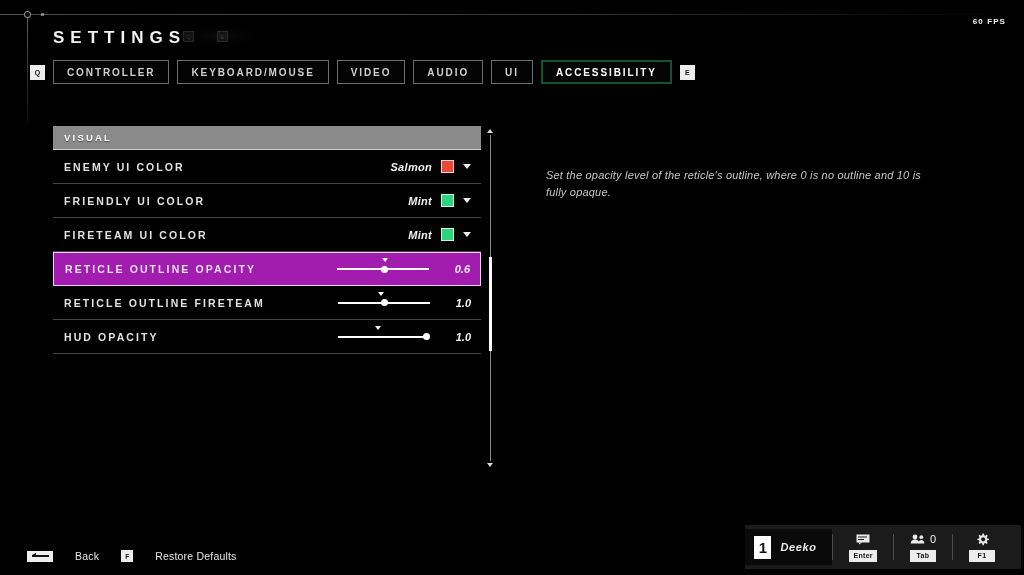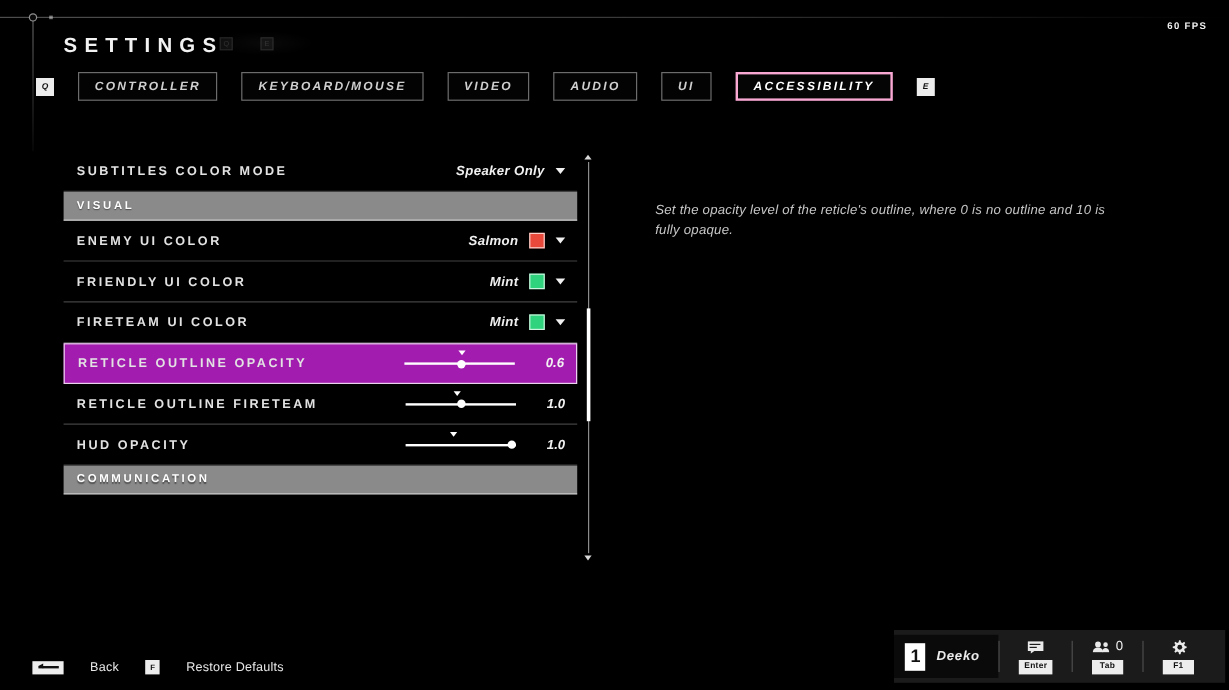--- a/index.html
+++ b/index.html
@@ -58,39 +58,39 @@
   }
   .dim-banner {
     position:absolute; right:18px; top:26px;
     font-size:9px; letter-spacing:.6px; color:rgba(255,255,255,.045);
     white-space:nowrap;
   }
 
   
   .tabbar {
     position:absolute; left:30px; top:60px;
-    display:flex; align-items:center; gap:20px;font-style:italic;
+    display:flex; align-items:center; gap:8px;
   }
   .tab-key {
     width:15px; height:15px; background:#ededed; color:#111;
     font-size:7px; font-weight:700;
     display:flex; align-items:center; justify-content:center;
     flex:0 0 auto;
   }
   .tab {
     height:24px; padding:0 13px;
     border:1px solid rgba(255,255,255,.42);
     color:#cfcfcf;
     font-size:10px; font-weight:700; letter-spacing:1.9px;
     display:flex; align-items:center; justify-content:center;
     background:rgba(255,255,255,.012);
     white-space:nowrap;
   }
   .tab.active {
-    border:2px solid #f9a8d4; color:#ffffff;
+    border:2px solid #14532d; color:#ffffff;
     background:rgba(255,255,255,.02);
     text-align:center;
   }
 
   
   .list {
     position:absolute; left:53px; top:126px;
     width:428px; height:345px;
   }
   .row {
@@ -292,27 +292,20 @@
   <div class="tab">CONTROLLER</div>
   <div class="tab">KEYBOARD/MOUSE</div>
   <div class="tab">VIDEO</div>
   <div class="tab">AUDIO</div>
   <div class="tab">UI</div>
   <div class="tab active">ACCESSIBILITY</div>
   <div class="tab-key">E</div>
 </div>
 
 <div class="list" id="settings-list">
-    <div class="row">
-      <div class="label">SUBTITLES COLOR MODE</div>
-      <div class="right">
-        <div class="value">Speaker Only</div>
-        <div class="caret"></div>
-      </div>
-    </div>
     <div class="row section">
       <div class="label">VISUAL</div>
     </div>
     <div class="row">
       <div class="label">ENEMY UI COLOR</div>
       <div class="right">
         <div class="value">Salmon</div>
         <div class="swatch" style="background: rgb(232, 73, 59);"></div>
         <div class="caret"></div>
       </div>
@@ -358,23 +351,20 @@
     <div class="row">
       <div class="label">HUD OPACITY</div>
       <div class="right">
         <div class="slider">
           <div class="track"></div>
           <div class="tick" style="left: 44%;"></div>
           <div class="knob" style="left: 96%;"></div>
         </div>
         <div class="slider-value">1.0</div>
       </div>
-    </div>
-    <div class="row section">
-      <div class="label">COMMUNICATION</div>
     </div>
   </div>
 
 <div class="scrollbar">
   <div class="sb-arrow sb-up"></div>
   <div class="sb-track"></div>
   <div class="sb-thumb" id="sb-thumb" style="top: calc(36% + 6px); height: 28%;"></div>
   <div class="sb-arrow sb-down"></div>
 </div>
 

